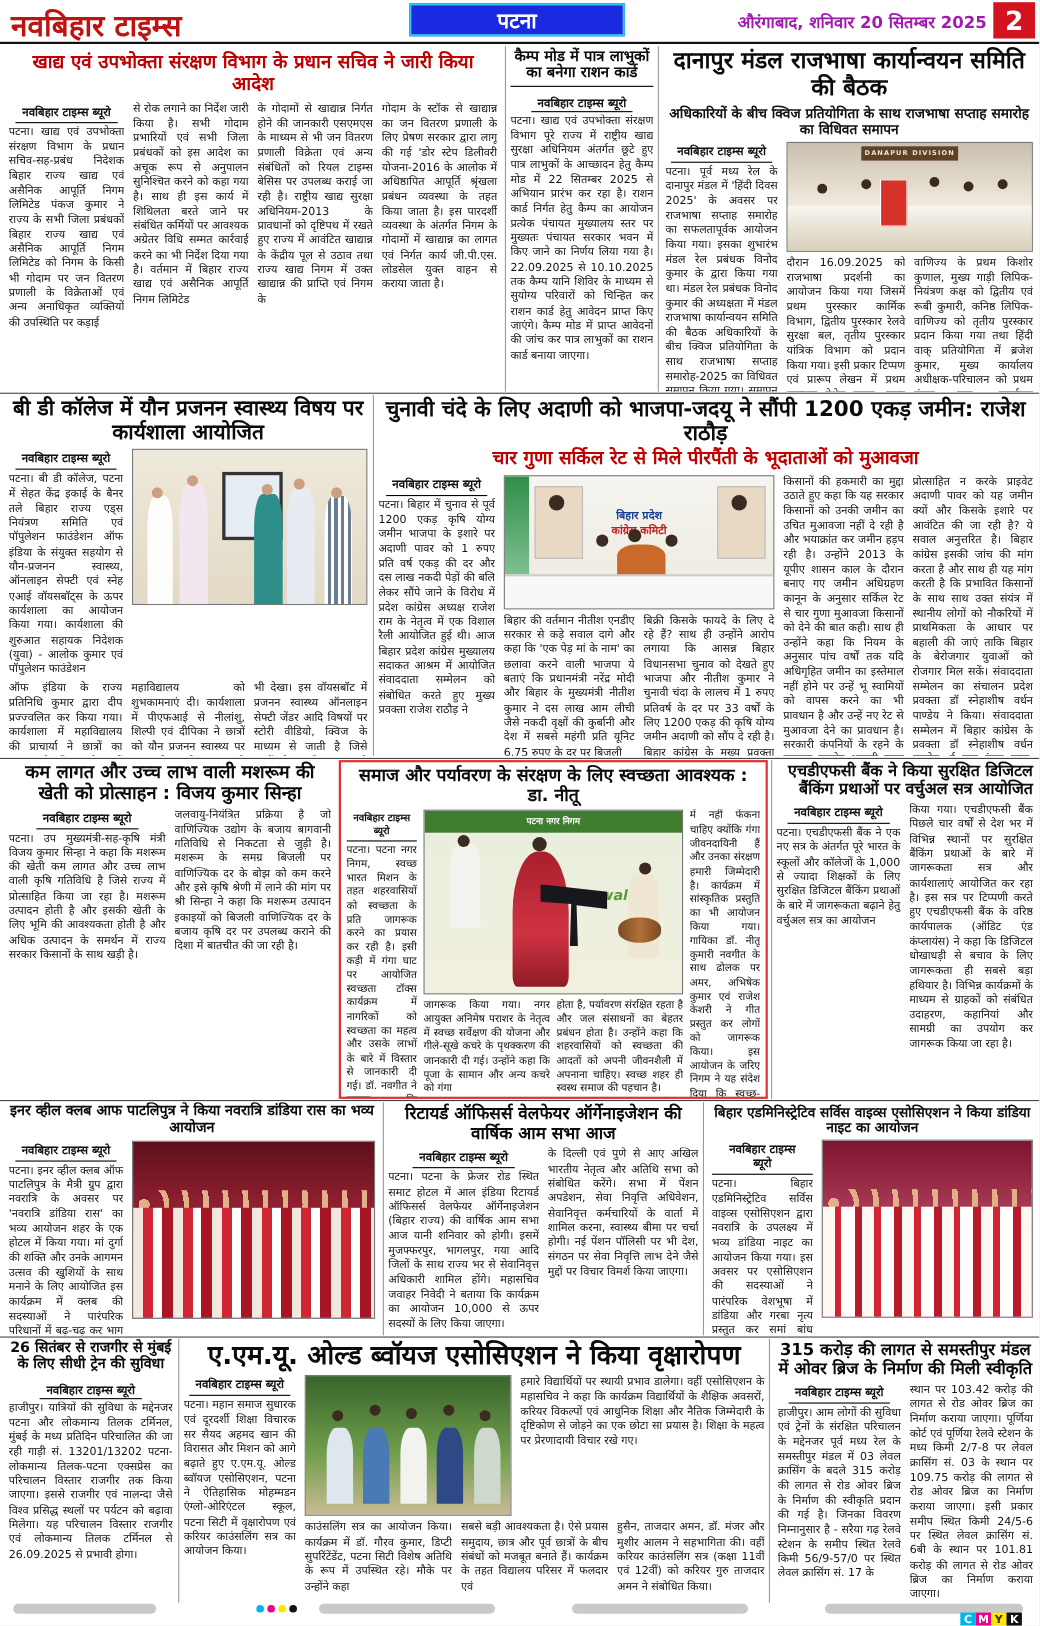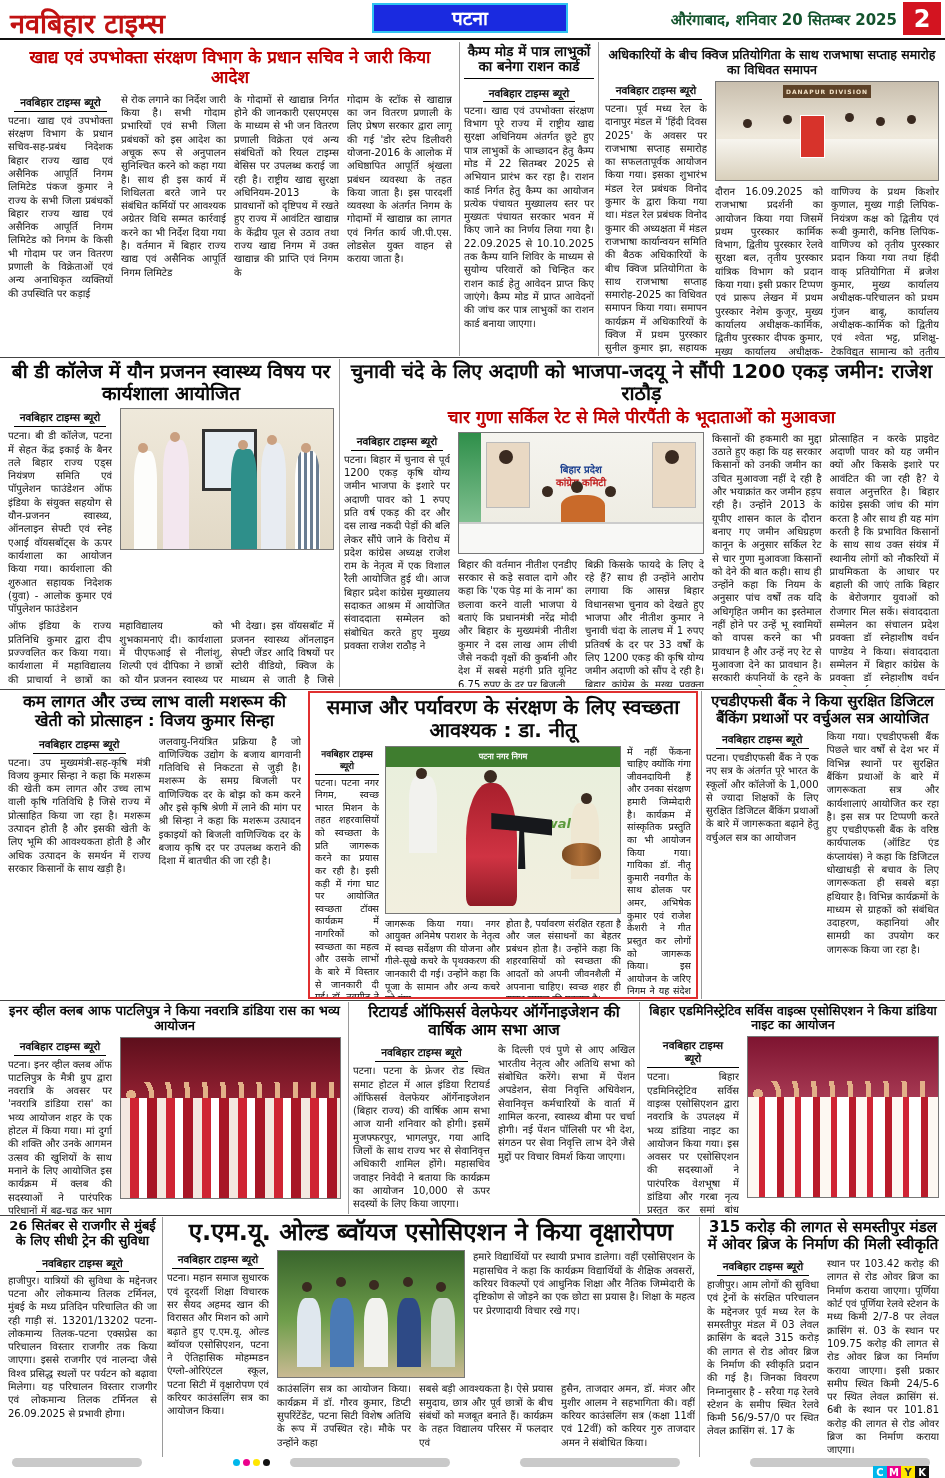--- a/index.html
+++ b/index.html
@@ -4,21 +4,21 @@
 <style>
   * { margin:0; padding:0; box-sizing:border-box; }
   html,body { background:#e9e9e9; }
   body { font-family:"DejaVu Sans","Liberation Sans",sans-serif; }
   .page { position:relative; width:945px; height:1478px; background:#fff; margin:0 auto; overflow:hidden; color:#111; }
 
   
   .hdr { position:absolute; top:0; left:0; width:945px; height:38px; }
   .masthead { position:absolute; left:10px; top:4px; font-size:27px; font-weight:bold; color:#c11212; }
   .edition-box { position:absolute; left:372px; top:3px; width:196px; height:30px; background:#1a2ae0; border:2px solid #2fc3f0; color:#fff; font-size:19px; font-weight:bold; display:flex; align-items:center; justify-content:center; }
-  .dateline { position:absolute; right:48px; top:9px; font-size:15px; font-weight:bold; color:#14532d; }
+  .dateline { position:absolute; right:48px; top:9px; font-size:15px; font-weight:bold; color:#a21caf; }
   .pagenum { position:absolute; right:4px; top:2px; width:38px; height:33px; background:#d31420; color:#fff; font-size:24px; font-weight:bold; display:flex; align-items:center; justify-content:center; }
   .hdr-rule { position:absolute; top:38px; left:0; width:945px; height:2px; background:#111; }
 
   
   .art { position:absolute; overflow:hidden; padding:2px 4px; }
   .hl { font-weight:bold; text-align:center; color:#0b0b0b; line-height:1.14; }
   .sub { font-weight:bold; text-align:center; color:#c00000; line-height:1.2; }
   .sub-black { font-weight:bold; text-align:center; color:#111; line-height:1.2; }
   .by { display:block; text-align:center; margin:3px auto 2px; }
   .by span { display:inline-block; font-weight:bold; font-size:10.5px; border-bottom:1.5px solid #000; padding:0 6px 1px; }
@@ -98,20 +98,21 @@
     </div>
   </section>
 
   <section class="art vr-l vr-r" style="left:459px;top:42px;width:140px;height:314px;">
     <div class="hl" style="font-size:13.5px;border-bottom:1px solid #000;padding-bottom:3px;">कैम्प मोड में पात्र लाभुकों का बनेगा राशन कार्ड</div>
     <span class="by"><span>नवबिहार टाइम्स ब्यूरो</span></span>
     <div class="c">पटना। खाद्य एवं उपभोक्ता संरक्षण विभाग पूरे राज्य में राष्ट्रीय खाद्य सुरक्षा अधिनियम अंतर्गत छूटे हुए पात्र लाभुकों के आच्छादन हेतु कैम्प मोड में 22 सितम्बर 2025 से अभियान प्रारंभ कर रहा है। राशन कार्ड निर्गत हेतु कैम्प का आयोजन प्रत्येक पंचायत मुख्यालय स्तर पर मुख्यतः पंचायत सरकार भवन में किए जाने का निर्णय लिया गया है। 22.09.2025 से 10.10.2025 तक कैम्प यानि शिविर के माध्यम से सुयोग्य परिवारों को चिन्हित कर राशन कार्ड हेतु आवेदन प्राप्त किए जाएंगे। कैम्प मोड में प्राप्त आवेदनों की जांच कर पात्र लाभुकों का राशन कार्ड बनाया जाएगा।</div>
   </section>
 
   <section class="art" style="left:601px;top:42px;width:342px;height:314px;">
+    <div class="hl" style="font-size:21px;">दानापुर मंडल राजभाषा कार्यान्वयन समिति की बैठक</div>
     <div class="sub-black" style="font-size:12.5px;margin-top:3px;">अधिकारियों के बीच क्विज प्रतियोगिता के साथ राजभाषा सप्ताह समारोह का विधिवत समापन</div>
     <div class="cols" style="margin-top:4px;">
       <div class="c" style="flex:0 0 102px;">
         <span class="by"><span>नवबिहार टाइम्स ब्यूरो</span></span>
         <span>पटना। पूर्व मध्य रेल के दानापुर मंडल में 'हिंदी दिवस 2025' के अवसर पर राजभाषा सप्ताह समारोह का सफलतापूर्वक आयोजन किया गया। इसका शुभारंभ मंडल रेल प्रबंधक विनोद कुमार के द्वारा किया गया था। मंडल रेल प्रबंधक विनोद कुमार की अध्यक्षता में मंडल राजभाषा कार्यान्वयन समिति की बैठक अधिकारियों के बीच क्विज प्रतियोगिता के साथ राजभाषा सप्ताह समारोह-2025 का विधिवत समापन किया गया। समापन कार्यक्रम में अधिकारियों के क्विज में प्रथम पुरस्कार सुनील कुमार झा, सहायक कार्मिक प्रबंधक, द्वितीय पुरस्कार अभिषेक कुमार तिवारी, मंडल वाणिज्य प्रबंधक एवं तृतीय पुरस्कार तुभंशु रंजन, वरिष्ठ मंडल परिचालन प्रबंधक, पूर्व मध्य रेल दानापुर को मंडल रेल प्रबंधक विनोद कुमार के द्वारा प्रदान किया गया। राजभाषा सप्ताह समारोह के</span>
       </div>
       <div class="vstack" style="flex:1;">
         <div class="ph ph-meeting" style="width:100%;height:100px;">
           <div class="board">DANAPUR DIVISION</div>
           <div class="table"></div>
@@ -204,21 +205,21 @@
     <div class="cols" style="margin-top:4px;">
       <div class="c">
         <span class="by"><span>नवबिहार टाइम्स ब्यूरो</span></span>
         <span>पटना। उप मुख्यमंत्री-सह-कृषि मंत्री विजय कुमार सिन्हा ने कहा कि मशरूम की खेती कम लागत और उच्च लाभ वाली कृषि गतिविधि है जिसे राज्य में प्रोत्साहित किया जा रहा है। मशरूम उत्पादन होती है और इसकी खेती के लिए भूमि की आवश्यकता होती है और अधिक उत्पादन के समर्थन में राज्य सरकार किसानों के साथ खड़ी है।</span>
       </div>
       <div class="c">जलवायु-नियंत्रित प्रक्रिया है जो वाणिज्यिक उद्योग के बजाय बागवानी गतिविधि से निकटता से जुड़ी है। मशरूम के समग्र बिजली पर वाणिज्यिक दर के बोझ को कम करने और इसे कृषि श्रेणी में लाने की मांग पर श्री सिन्हा ने कहा कि मशरूम उत्पादन इकाइयों को बिजली वाणिज्यिक दर के बजाय कृषि दर पर उपलब्ध कराने की दिशा में बातचीत की जा रही है।</div>
     </div>
   </section>
 
   <section class="art" style="left:308px;top:691px;width:390px;height:308px;border:2px solid #e03030;padding:3px 5px;">
-    <div class="hl" style="font-size:20px;">समाज और पर्यावरण के संरक्षण के लिए स्वच्छता आवश्यक : डा. नीतू</div>
+    <div class="hl" style="font-size:16px;">समाज और पर्यावरण के संरक्षण के लिए स्वच्छता आवश्यक : डा. नीतू</div>
     <div class="cols" style="margin-top:4px;gap:6px;">
       <div class="c" style="flex:0 0 64px;font-size:9.5px;">
         <span class="by"><span style="font-size:9px;">नवबिहार टाइम्स ब्यूरो</span></span>
         <span>पटना। पटना नगर निगम, स्वच्छ भारत मिशन के तहत शहरवासियों को स्वच्छता के प्रति जागरूक करने का प्रयास कर रही है। इसी कड़ी में गंगा घाट पर आयोजित स्वच्छता टॉक्स कार्यक्रम में नागरिकों को स्वच्छता का महत्व और उसके लाभों के बारे में विस्तार से जानकारी दी गई। डॉ. नवगीत ने बताया कि स्वच्छता केवल व्यक्तिगत जिम्मेदारी नहीं, बल्कि सामाजिक दायित्व</span>
       </div>
       <div class="vstack" style="flex:1;justify-content:space-between;">
         <div class="ph ph-sing" style="width:100%;height:168px;">
           <div class="banner-g">पटना नगर निगम</div>
           <div class="walks">walks</div>
           <div class="man" style="left:10%;top:18%;"></div>
@@ -233,21 +234,21 @@
         <div class="cols" style="gap:6px;">
           <div class="c" style="font-size:9.5px;">जागरूक किया गया। नगर आयुक्त अनिमेष पराशर के नेतृत्व में स्वच्छ सर्वेक्षण की योजना और गीले-सूखे कचरे के पृथक्करण की जानकारी दी गई। उन्होंने कहा कि पूजा के सामान और अन्य कचरे को गंगा</div>
           <div class="c" style="font-size:9.5px;">होता है, पर्यावरण संरक्षित रहता है और जल संसाधनों का बेहतर प्रबंधन होता है। उन्होंने कहा कि शहरवासियों को स्वच्छता की आदतों को अपनी जीवनशैली में अपनाना चाहिए। स्वच्छ शहर ही स्वस्थ समाज की पहचान है।</div>
         </div>
       </div>
       <div class="c" style="flex:0 0 64px;font-size:9.5px;">में नहीं फेंकना चाहिए क्योंकि गंगा जीवनदायिनी हैं और उनका संरक्षण हमारी जिम्मेदारी है। कार्यक्रम में सांस्कृतिक प्रस्तुति का भी आयोजन किया गया। गायिका डॉ. नीतू कुमारी नवगीत के साथ ढोलक पर अमर, अभिषेक कुमार एवं राजेश केशरी ने गीत प्रस्तुत कर लोगों को जागरूक किया। इस आयोजन के जरिए निगम ने यह संदेश दिया कि स्वच्छ-युक्त आदतों की दिशा में योगदान दें।</div>
     </div>
   </section>
 
   <section class="art vr-l" style="left:701px;top:691px;width:242px;height:308px;">
-    <div class="hl" style="font-size:14.5px;">एचडीएफसी बैंक ने किया सुरक्षित डिजिटल बैंकिंग प्रथाओं पर वर्चुअल सत्र आयोजित</div>
+    <div class="hl" style="font-size:14.5px;text-align:right;">एचडीएफसी बैंक ने किया सुरक्षित डिजिटल बैंकिंग प्रथाओं पर वर्चुअल सत्र आयोजित</div>
     <div class="cols" style="margin-top:4px;">
       <div class="c">
         <span class="by"><span>नवबिहार टाइम्स ब्यूरो</span></span>
         <span>पटना। एचडीएफसी बैंक ने एक नए सत्र के अंतर्गत पूरे भारत के स्कूलों और कॉलेजों के 1,000 से ज्यादा शिक्षकों के लिए सुरक्षित डिजिटल बैंकिंग प्रथाओं के बारे में जागरूकता बढ़ाने हेतु वर्चुअल सत्र का आयोजन</span>
       </div>
       <div class="c">किया गया। एचडीएफसी बैंक पिछले चार वर्षों से देश भर में विभिन्न स्थानों पर सुरक्षित बैंकिंग प्रथाओं के बारे में जागरूकता सत्र और कार्यशालाएं आयोजित कर रहा है। इस सत्र पर टिप्पणी करते हुए एचडीएफसी बैंक के वरिष्ठ कार्यपालक (ऑडिट एंड कंप्लायंस) ने कहा कि डिजिटल धोखाधड़ी से बचाव के लिए जागरूकता ही सबसे बड़ा हथियार है। विभिन्न कार्यक्रमों के माध्यम से ग्राहकों को संबंधित उदाहरण, कहानियां और सामग्री का उपयोग कर जागरूक किया जा रहा है।</div>
     </div>
   </section>
 
   <div class="hr" style="top:1000px;"></div>

